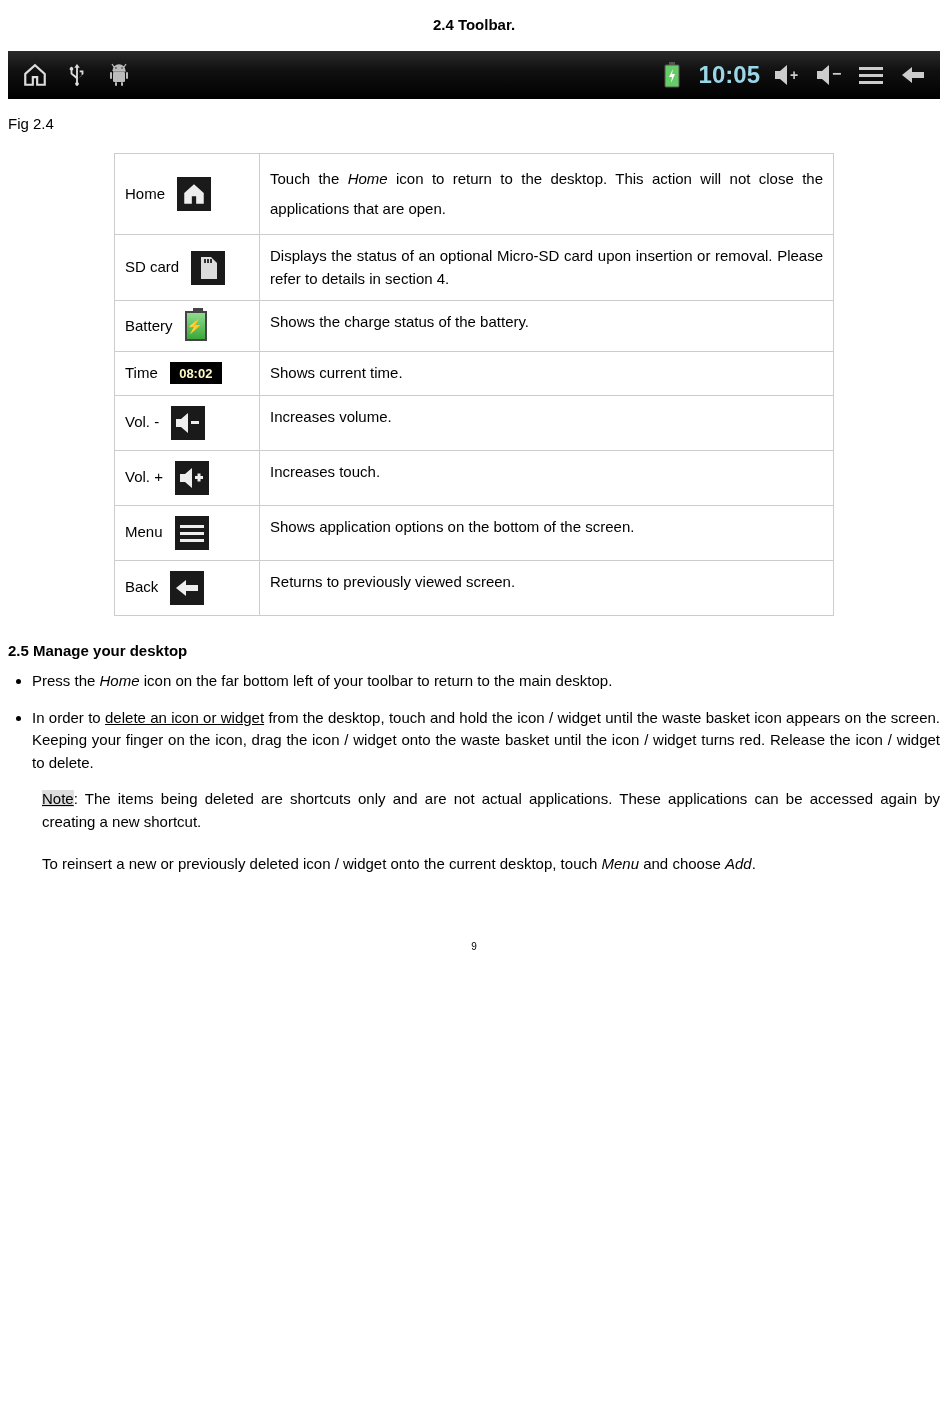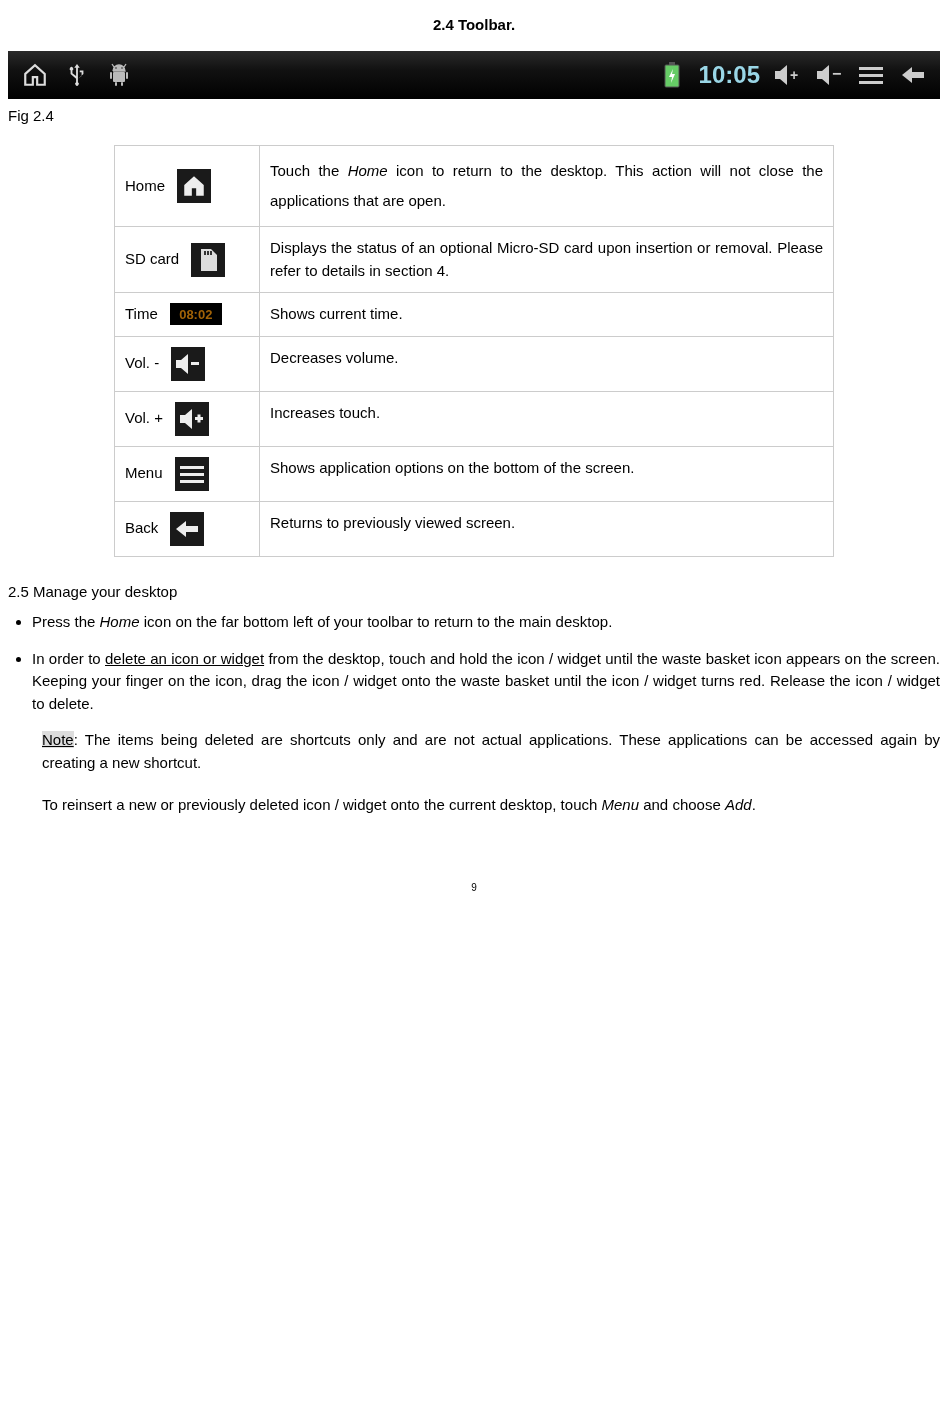--- a/index.html
+++ b/index.html
@@ -29,21 +29,21 @@
     padding: 0 6px;
   }
   .toolbar .tb-icon {
     width: 34px; height: 34px;
     display:flex;align-items:center;justify-content:center;
     margin: 0 4px;
     color:#ccc;
   }
   .toolbar .spacer { flex:1; }
   .toolbar .tb-text { margin: 0 6px; }
-  .fig-caption { margin: 6px 0 18px 0; }
+  .fig-caption { margin: 14px 0 18px 0; }
   .tbl-wrap { display:flex; justify-content:center; margin-bottom:24px;}
   table.icon-table {
     border-collapse: collapse;
     width: 720px;
   }
   table.icon-table td {
     border: 1px solid #ccc;
     padding: 10px 10px;
     vertical-align: top;
     font-size: 15px;
@@ -54,31 +54,31 @@
   }
   .cell-inner { display:flex; align-items:center; gap:12px; }
   .cell-icon {
     width:34px;height:34px;
     background:#1a1a1a;
     display:flex;align-items:center;justify-content:center;
     color:#eee;
   }
   .cell-icon.time {
     width:52px;height:22px;
-    background:#000;color:#a16207;font-size:13px;font-weight:bold;
+    background:#000;color:#fef9c3;font-size:13px;font-weight:bold;
   }
   .cell-icon.bat {
     background: linear-gradient(#8fdc8f,#3aa83a);
     border:2px solid #444; width:22px;height:30px;position:relative;
   }
   .cell-icon.bat::before{
     content:"";position:absolute;top:-5px;left:6px;width:10px;height:4px;background:#444;
   }
   .bat-bolt{position:absolute;color:#fff;font-size:14px;}
-  .section2-5-heading { font-weight:normal; margin: 10px 0 8px 0;}
+  .section2-5-heading { font-weight:bold; margin: 10px 0 8px 0;}
   ul.bullets { margin: 4px 0 14px 24px; padding:0;}
   ul.bullets li { margin-bottom: 14px; text-align: justify;}
   .note-block { margin: 0 0 16px 34px; text-align: justify;}
   .note-label { background:#ddd; }
   .reinsert { margin: 0 0 0 34px; line-height:2;}
   .italic { font-style: italic; }
   .underline { text-decoration: underline; }
   .page-num { text-align:center; font-size:10px; margin-top:60px;}
   svg { display:block; }
 </style>
@@ -177,39 +177,50 @@
                   <rect x="13" y="4" width="2" height="4" fill="#333"></rect>
                 </svg>
         </span>
       </div>
     </td>
     <td style="text-align:justify;">Displays the status of an optional Micro-SD card upon insertion or removal. Please refer to details in section 4.</td>
   </tr>
   <tr>
     <td class="col-label">
       <div class="cell-inner">
+        <span>Battery</span>
+        <span class="cell-icon bat">
+                <span class="bat-bolt">⚡</span>
+              </span>
+      </div>
+    </td>
+    <td>Shows the charge status of the battery.</td>
+  </tr>
+  <tr>
+    <td class="col-label">
+      <div class="cell-inner">
         <span>Time</span>
         <span class="cell-icon time">08:02</span>
       </div>
     </td>
     <td>Shows current time.</td>
   </tr>
   <tr>
     <td class="col-label">
       <div class="cell-inner">
         <span>Vol. -</span>
         <span class="cell-icon">
           <svg width="28" height="24" viewBox="0 0 28 24" fill="#eee">
                   <path d="M2 8 H7 L14 2 V22 L7 16 H2 Z"></path>
                   <rect x="17" y="10" width="8" height="3"></rect>
                 </svg>
         </span>
       </div>
     </td>
-    <td>Decreases volume.</td>
+    <td>Increases volume.</td>
   </tr>
   <tr>
     <td class="col-label">
       <div class="cell-inner">
         <span>Vol. +</span>
         <span class="cell-icon">
           <svg width="28" height="24" viewBox="0 0 28 24" fill="#eee">
                   <path d="M2 8 H7 L14 2 V22 L7 16 H2 Z"></path>
                   <rect x="17" y="10" width="8" height="3"></rect>
                   <rect x="19.5" y="7.5" width="3" height="8"></rect>

